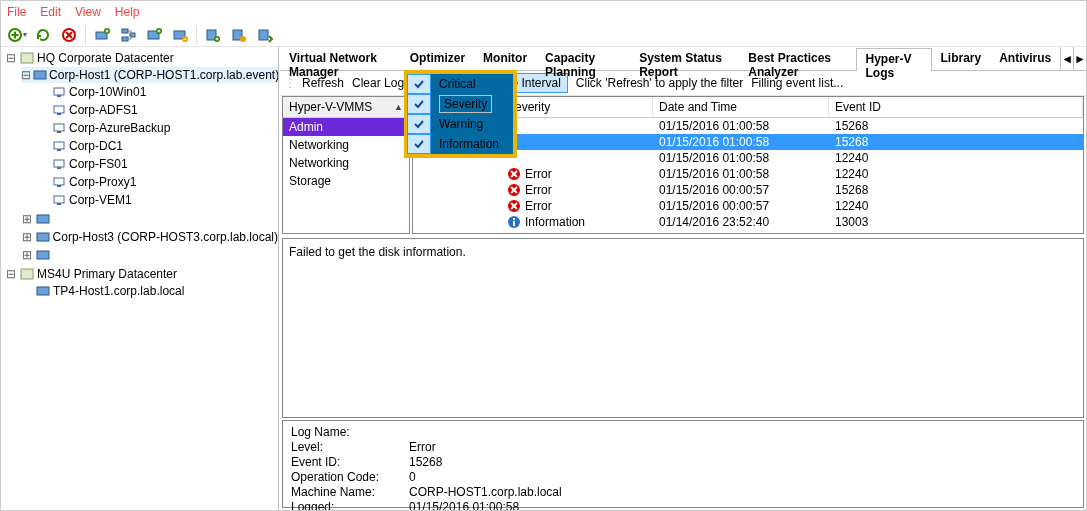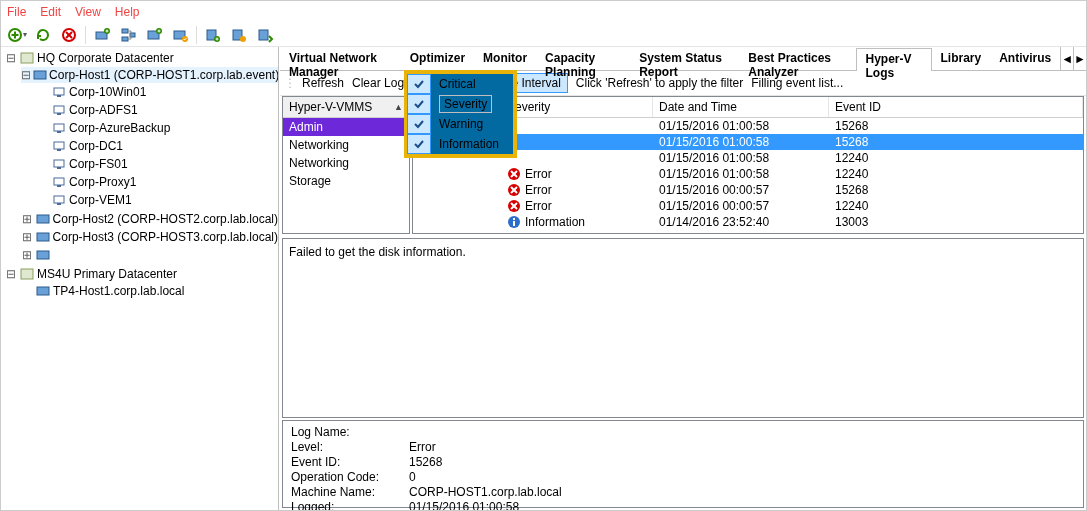--- a/index.html
+++ b/index.html
@@ -287,21 +287,20 @@
                   </ul>
               </li>
               <li>
                   <div class="node">
                     <span class="toggle">⊞</span>
                     <span class="icon">
                       <svg width="14" height="14">
                         <rect x="1" y="3" width="12" height="8" fill="#6aa0d8" stroke="#2a5a8a"></rect>
                       </svg>
                     </span>
-                    <span>Corp-Host2 (CORP-HOST2.corp.lab.local)</span>
                   </div>
                 </li>
               <li>
                   <div class="node">
                     <span class="toggle">⊞</span>
                     <span class="icon">
                       <svg width="14" height="14">
                         <rect x="1" y="3" width="12" height="8" fill="#6aa0d8" stroke="#2a5a8a"></rect>
                       </svg>
                     </span>

